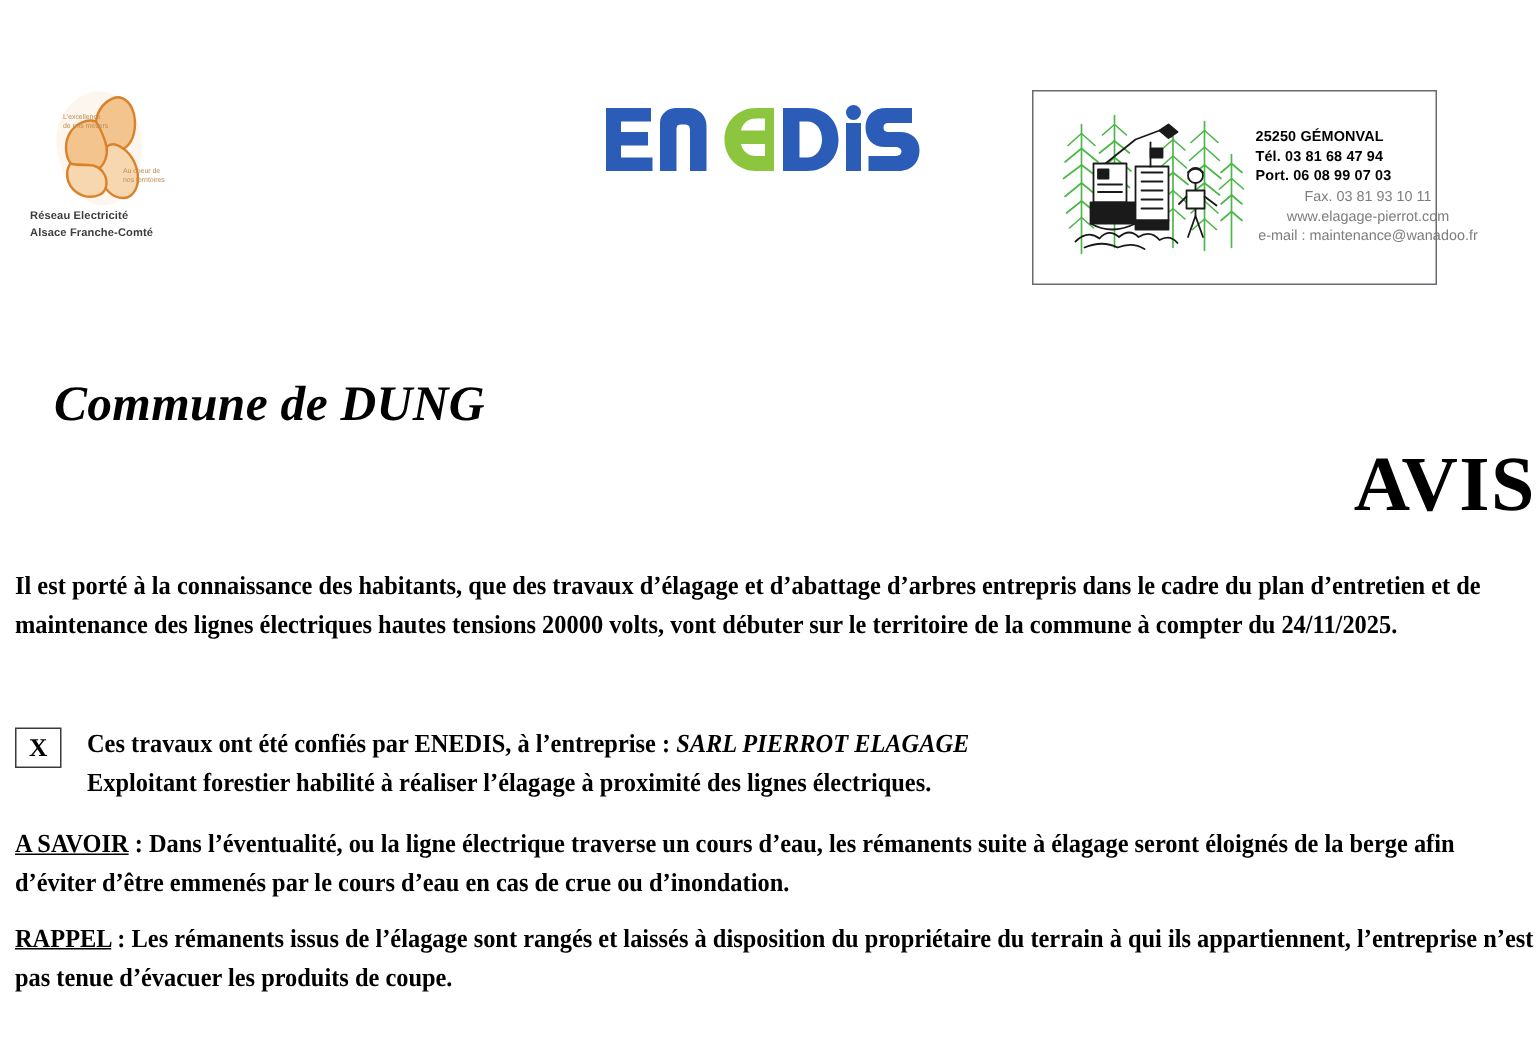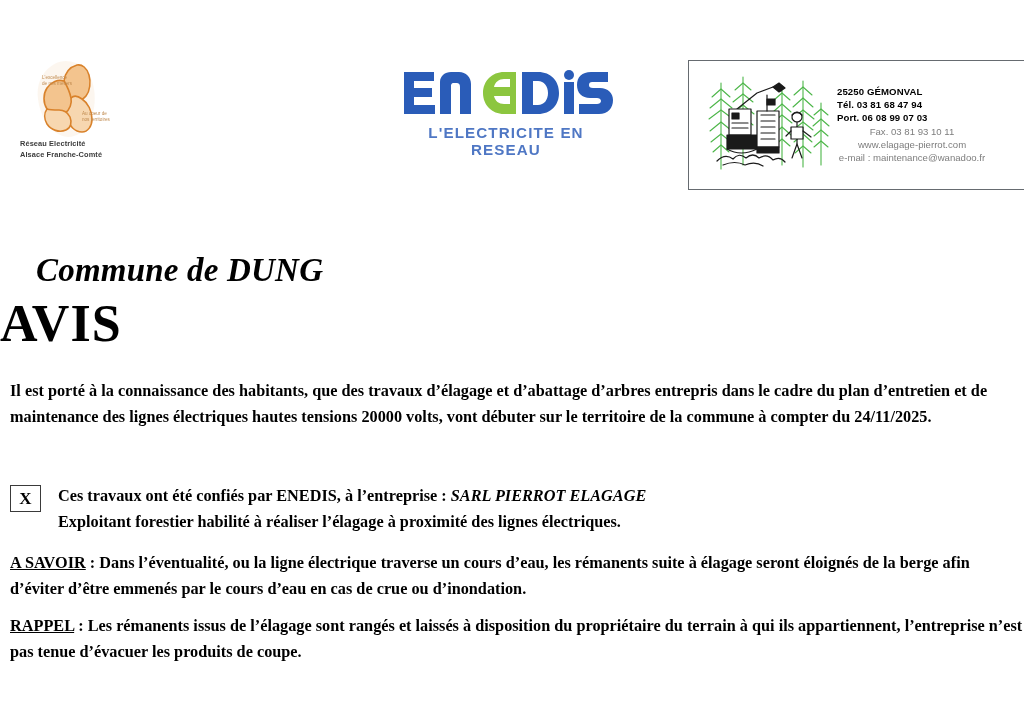--- a/index.html
+++ b/index.html
@@ -78,21 +78,21 @@
     font-weight: bold;
     font-size: 15.2px;
     letter-spacing: 1.1px;
     color: #4f77c4;
   }
 
   
   .box-right {
     position: absolute;
     left: 688px; top: 60px;
-    width: 337px;
+    width: 270px;
     height: 130px;
     border: 1.4px solid #666b70;
     background: #fff;
     box-sizing: border-box;
   }
   .box-right .illus {
     position: absolute;
     left: 10px; top: 4px;
     width: 132px;
     height: 120px;
@@ -118,21 +118,21 @@
     font-weight: bold;
     font-size: 33px;
     letter-spacing: .2px;
     color: #000;
     margin-left: 24px;
   }
   .avis {
     position: absolute;
     left: 0; top: 294px;
     width: 1024px;
-    text-align: left;
+    text-align: right;
     font-family: "Liberation Serif", serif;
     font-weight: bold;
     font-size: 52px;
     letter-spacing: 1px;
     color: #000;
   }
 
   .para {
     position: absolute;
     font-family: "Liberation Serif", serif;
@@ -221,21 +221,20 @@
       <path d="M106 4 c-12 0 -21 9 -21 21 c0 12 9 21 21 21 h8 v-10 h-8 c-5 0 -9 -3 -10 -8 h18 v-9 h-18 c1 -5 5 -8 10 -8 h8 v-7 z" fill="#8cc63f"></path>
       <path d="M112 4 h6 v42 h-6 z" fill="#8cc63f"></path>
 
       <path d="M124 4 h16 c13 0 21 9 21 21 c0 12 -8 21 -21 21 h-16 z m11 9 v24 h5 c6 0 10 -5 10 -12 c0 -7 -4 -12 -10 -12 z" fill="#2a5cb8"></path>
 
       <rect x="166" y="14" width="10" height="32" fill="#2a5cb8"></rect>
       <circle cx="171" cy="7" r="5" fill="#2a5cb8"></circle>
 
       <path d="M210 14 h-16 c-2 0 -3 1 -3 3 c0 2 1 3 4 3 h7 c8 0 13 5 13 12 c0 8 -5 14 -14 14 h-20 v-10 h18 c2 0 4 -1 4 -3 c0 -2 -2 -3 -4 -3 h-7 c-8 0 -13 -5 -13 -13 c0 -8 5 -13 14 -13 h17 z" fill="#2a5cb8"></path>
     </svg>
-    <div class="tagline">L'ELECTRICITE EN RESEAU</div>
   </div>
 
   <div class="box-right">
     <div class="illus">
       <svg width="132" height="120" viewBox="0 0 132 120">
         <g stroke="#4CB648" stroke-width="1.1" fill="none" stroke-linecap="round">
 
           <line x1="22" y1="18" x2="22" y2="104"></line>
           <path d="M22 24 l-9 8 M22 24 l9 8 M22 34 l-11 9 M22 34 l11 9 M22 45 l-12 9 M22 45 l12 9 M22 57 l-11 9 M22 57 l11 9 M22 69 l-10 8 M22 69 l10 8 M22 80 l-8 7 M22 80 l8 7"></path>
 

